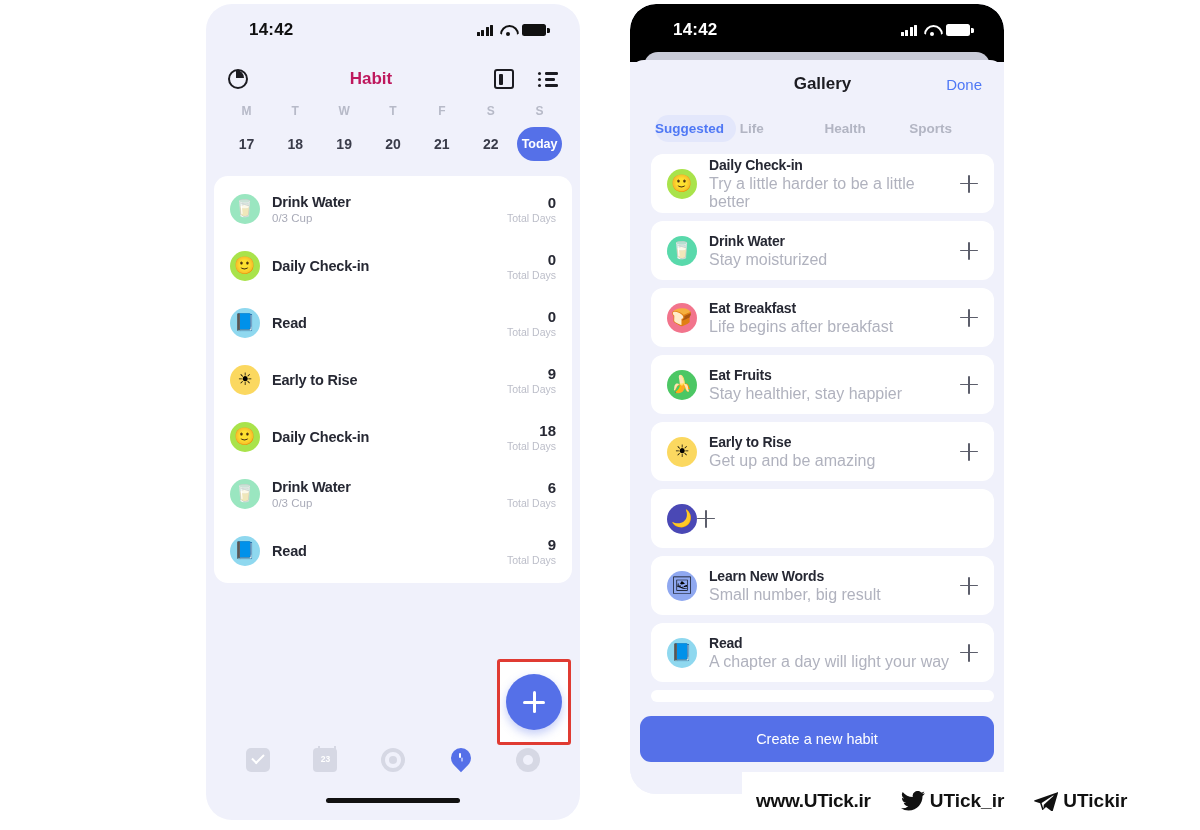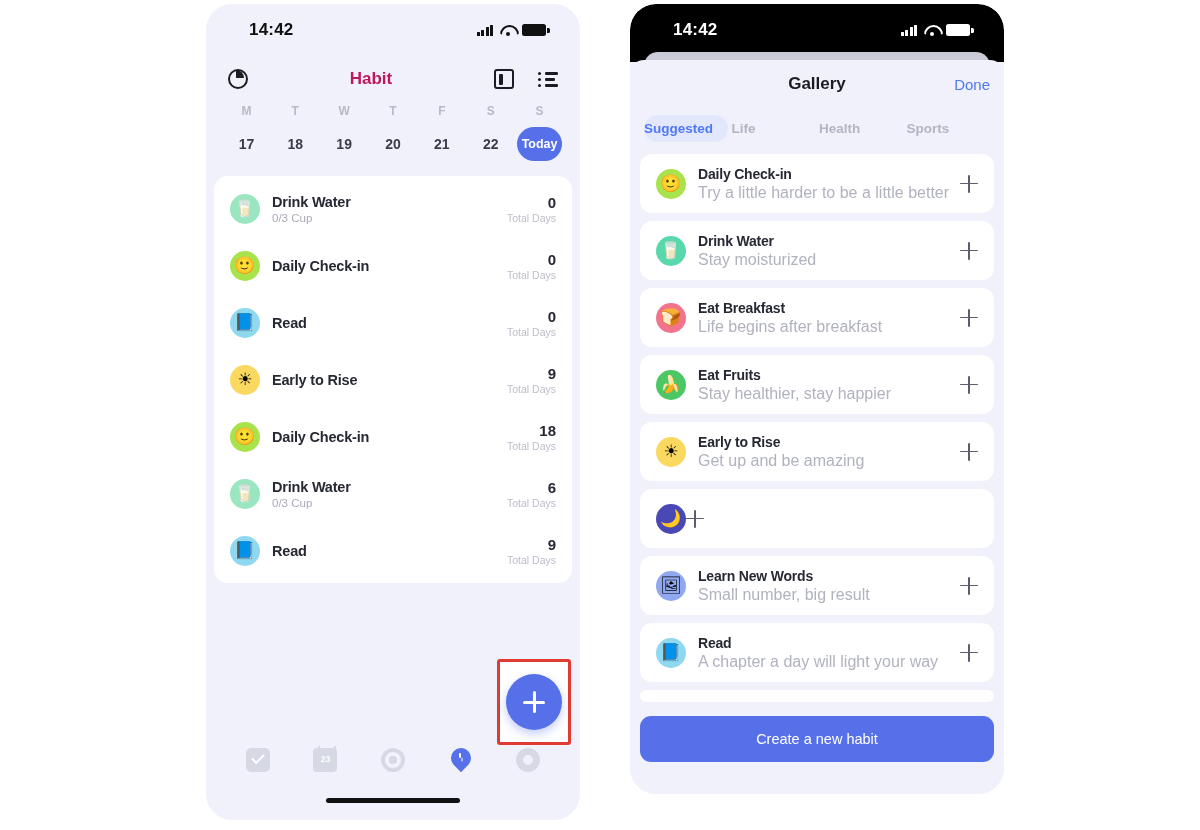--- a/index.html
+++ b/index.html
@@ -158,27 +158,27 @@
   .black-bar .wifi::before{border-color:#fff}
   .black-bar .wifi::after{background:#fff}
   .black-bar .batt{background:#fff}
   .black-bar .batt::after{background:#fff}
   .sheet-peek{
     position:absolute;left:14px;right:14px;bottom:-8px;height:18px;
     background:#c9cbd8;border-radius:14px 14px 0 0;
   }
   .sheet {
     position:relative; background:#f0f1fb; border-radius:14px 14px 0 0;
-    margin-top:-2px; height: 734px; overflow:hidden;
+    margin-top:-2px; height: 734px; overflow:hidden;padding-left:11px;
   }
   .sheet-head {
     position:relative;height:48px;display:flex;align-items:center;justify-content:center;
   }
   .sheet-title{font-size:17px;font-weight:bold;color:#1c1c22;}
-  .sheet-done{position:absolute;right:14px;font-size:15px;color:#4f78f5;}
+  .sheet-done{position:absolute;right:22px;font-size:15px;color:#4f78f5;}
   .tabs{display:flex;align-items:center;padding:0 14px;height:40px;gap:4px;}
   .tab{flex:1;font-size:13.5px;color:#b2b5c3;font-weight:600;padding:6px 0;}
   .tab.active{background:#e3e7fb;color:#4f78f5;border-radius:14px;font-weight:bold;}
 
   .g-list{padding:6px 10px 0 10px;}
   .g-item{
     background:#fff;border-radius:12px;height:59px;margin-bottom:8px;
     display:flex;align-items:center;padding:0 16px;
   }
   .g-emoji{width:30px;height:30px;border-radius:50%;flex:0 0 30px;
@@ -446,14 +446,31 @@
           </span>
           <span class="g-plus"></span>
         </div>
         <div class="g-item" style="height:12px"></div>
       </div>
 
       <div class="create-btn">Create a new habit</div>
     </div>
   </div>
 
+  <div class="watermark">
+    <span class="wm-item wm-site">
+      <span>www.UTick.ir</span>
+    </span>
+    <span class="wm-item">
+      <svg class="bird" viewBox="0 0 24 20">
+        <path fill="#111" d="M24 2.3a9.6 9.6 0 0 1-2.8.8A4.9 4.9 0 0 0 23.3.4a9.8 9.8 0 0 1-3.1 1.2A4.9 4.9 0 0 0 11.8 6a13.9 13.9 0 0 1-10.1-5.1 4.9 4.9 0 0 0 1.5 6.5A4.8 4.8 0 0 1 1 6.8v.1a4.9 4.9 0 0 0 3.9 4.8 4.9 4.9 0 0 1-2.2.1 4.9 4.9 0 0 0 4.6 3.4A9.9 9.9 0 0 1 0 17.3 13.9 13.9 0 0 0 7.5 19.5c9.1 0 14-7.5 14-14v-.6A9.9 9.9 0 0 0 24 2.3z"></path>
+      </svg>
+      <span>UTick_ir</span>
+    </span>
+    <span class="wm-item">
+      <svg class="plane" viewBox="0 0 24 20">
+        <path fill="#111" d="M23.6 1.2 0.7 9.3c-.8.3-.8 1 0 1.2l5.4 1.7 2 6.2c.2.6.6.7 1 .3l2.9-2.6 5.6 4.1c.6.4 1.1.2 1.3-.6L24 2c.2-.7-.2-1.1-.4-.8zM7.6 12.1 19.1 4.6c.3-.2.6 0 .3.3l-9.6 8.8-.4 4.1-1.8-5.7z"></path>
+      </svg>
+      <span>UTickir</span>
+    </span>
+  </div>
 
 </div>
 
 </body></html>

